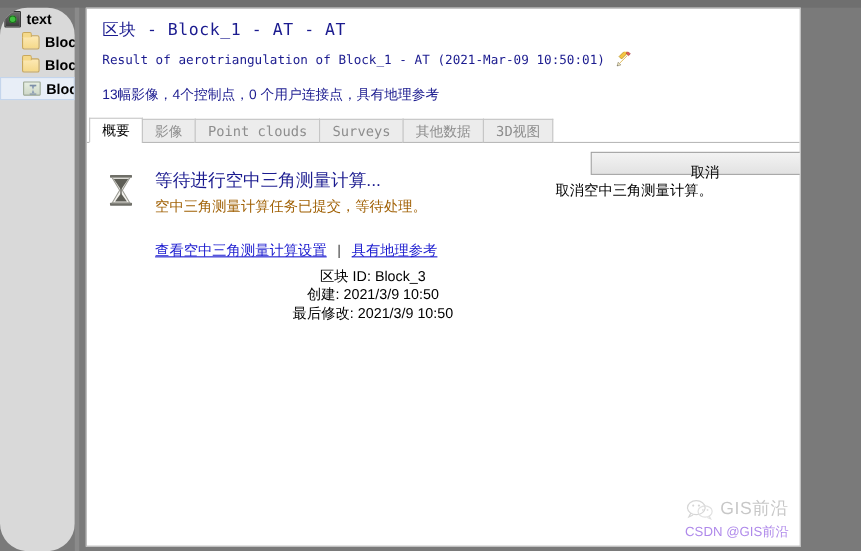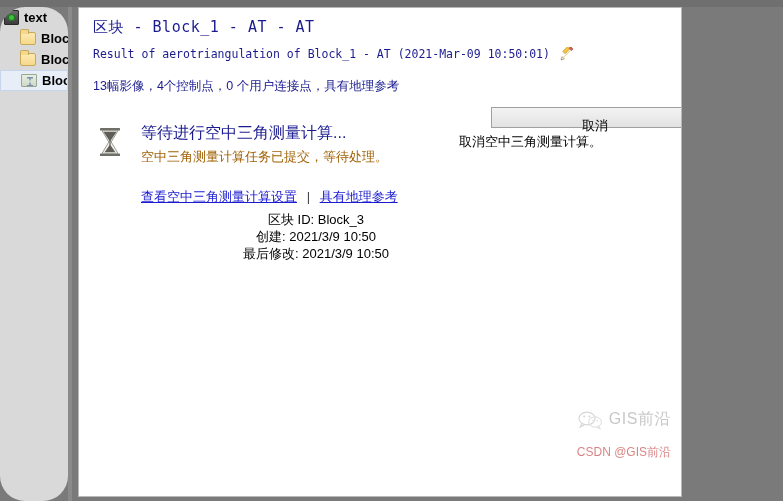--- a/index.html
+++ b/index.html
@@ -125,21 +125,21 @@
     left: 6.5px; top: 3px;
     width: 3px; height: 7px;
     background: #8fa0b8;
     clip-path: polygon(0 0, 100% 0, 50% 50%, 100% 100%, 0 100%, 50% 50%);
   }
 
   
   .main {
     position: absolute;
     left: 78px; top: 7px;
-    width: 604px; height: 490px;
+    width: 650px; height: 490px;
     background: #ffffff;
     border: 1px solid #b8b8b8;
     overflow: hidden;
   }
 
   
   .header {
     padding: 10px 14px 4px 14px;
   }
   .page-title {
@@ -326,22 +326,22 @@
   }
   .wm-icon { width: 26px; height: 20px; }
   .wm-title {
     font-size: 16px;
     color: #9a9a9a;
     letter-spacing: 0.5px;
     white-space: nowrap;
   }
   .wm-sub {
     font-size: 12px;
-    color: #b91c1c;
-    margin-top: 14px;
+    color: #6d28d9;
+    margin-top: 2px;
     white-space: nowrap;
   }
 </style>
 </head>
 <body>
 
 <div id="app">
 
   <div class="top-strip"></div>
 
@@ -384,20 +384,28 @@
             <rect x="2.8" y="4.4" width="8.2" height="3.2" transform="rotate(-45 2.8 4.4)" fill="#f5c542" stroke="#b08a1a" stroke-width="0.6"></rect>
             <rect x="9.2" y="1.3" width="2.2" height="3.2" transform="rotate(-45 9.2 1.3)" fill="#e05a5a" stroke="#9a3030" stroke-width="0.5"></rect>
             <line x1="3.4" y1="10.4" x2="10.6" y2="3.2" stroke="#d8a82e" stroke-width="0.7"></line>
           </svg>
         </span>
       </div>
 
       <div class="stats-line">13幅影像，4个控制点，0 个用户连接点，具有地理参考</div>
     </div>
 
+    <div class="tabs">
+      <div class="tab active">概要</div>
+      <div class="tab">影像</div>
+      <div class="tab">Point clouds</div>
+      <div class="tab">Surveys</div>
+      <div class="tab">其他数据</div>
+      <div class="tab">3D视图</div>
+    </div>
 
     <div class="body">
 
       <div class="status-block">
         <span class="hourglass">
           <svg width="34" height="34" viewBox="0 0 34 34">
             <rect x="7" y="3" width="20" height="2.6" rx="0.6" fill="#6f6f68"></rect>
             <rect x="7" y="28.4" width="20" height="2.6" rx="0.6" fill="#6f6f68"></rect>
             <path d="M9 5.6 L25 5.6 L18.2 17 L25 28.4 L9 28.4 L15.8 17 Z" fill="#f2f1ec" stroke="#9b9b93" stroke-width="1"></path>
             <path d="M10.4 6.8 L23.6 6.8 L17 16.6 Z" fill="#5e5e56"></path>

